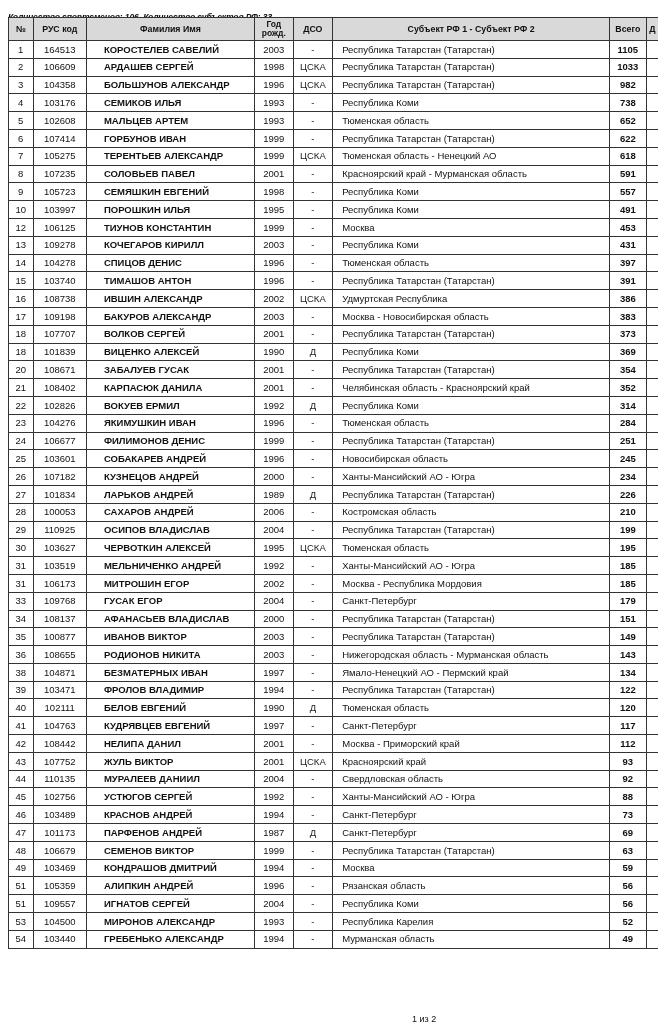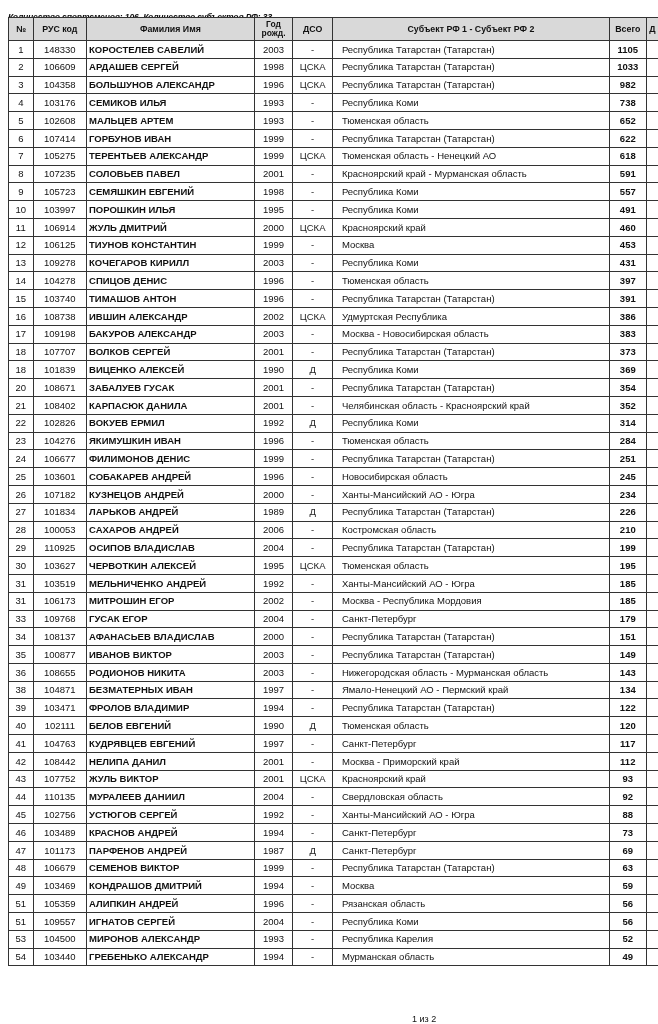--- a/index.html
+++ b/index.html
@@ -3,21 +3,21 @@
 <meta charset="utf-8">
 <style>
   html, body { margin: 0; padding: 0; background: #ffffff; }
   body { width: 658px; height: 1024px; overflow: hidden; position: relative; font-family: "Liberation Sans", sans-serif; color: #111; }
   .summary { position: absolute; left: 8px; top: 12px; font-size: 8.5px; font-weight: bold; font-style: italic; letter-spacing: -0.1px; }
   table { position: absolute; left: 8px; top: 17px; border-collapse: collapse; table-layout: fixed; }
   th, td { border: 1px solid #333; padding: 0; height: 16.8px; font-size: 9.5px; line-height: 1; white-space: nowrap; overflow: hidden; }
   th { background: #d9d9d9; font-weight: bold; font-size: 8.8px; height: 22px; text-align: center; }
   th.th-year { line-height: 1.05; white-space: normal; font-size: 8.5px; }
   td { text-align: center; }
-  td.name { text-align: left; font-weight: bold; padding-left: 2px; font-size: 9.5px; }
+  td.name { text-align: left; font-weight: bold; padding-left: 17px; font-size: 9.5px; }
   td.subj { text-align: left; padding-left: 9px; }
   td.total { font-weight: bold; }
   td.dso { color: #222; }
   td.extra, th.extra { border-right: none; }
   .footer { position: absolute; left: 0; width: 858px; top: 1014px; font-size: 9px; text-align: center; }
   .footer span { position: absolute; left: 412px; }
 </style>
 </head>
 <body>
 
@@ -42,21 +42,21 @@
       <th class="th-year">Год рожд.</th>
       <th>ДСО</th>
       <th>Субъект РФ 1 - Субъект РФ 2</th>
       <th>Всего</th>
       <th class="extra">Д</th>
     </tr>
   </thead>
   <tbody id="rows-body">
       <tr>
         <td>1</td>
-        <td>148330</td>
+        <td>164513</td>
         <td class="name">КОРОСТЕЛЕВ САВЕЛИЙ</td>
         <td>2003</td>
         <td class="dso">-</td>
         <td class="subj">Республика Татарстан (Татарстан)</td>
         <td class="total">1105</td>
         <td class="extra"></td>
       </tr>
       <tr>
         <td>2</td>
         <td>106609</td>
@@ -138,30 +138,20 @@
         <td class="extra"></td>
       </tr>
       <tr>
         <td>10</td>
         <td>103997</td>
         <td class="name">ПОРОШКИН ИЛЬЯ</td>
         <td>1995</td>
         <td class="dso">-</td>
         <td class="subj">Республика Коми</td>
         <td class="total">491</td>
-        <td class="extra"></td>
-      </tr>
-      <tr>
-        <td>11</td>
-        <td>106914</td>
-        <td class="name">ЖУЛЬ ДМИТРИЙ</td>
-        <td>2000</td>
-        <td class="dso">ЦСКА</td>
-        <td class="subj">Красноярский край</td>
-        <td class="total">460</td>
         <td class="extra"></td>
       </tr>
       <tr>
         <td>12</td>
         <td>106125</td>
         <td class="name">ТИУНОВ КОНСТАНТИН</td>
         <td>1999</td>
         <td class="dso">-</td>
         <td class="subj">Москва</td>
         <td class="total">453</td>

